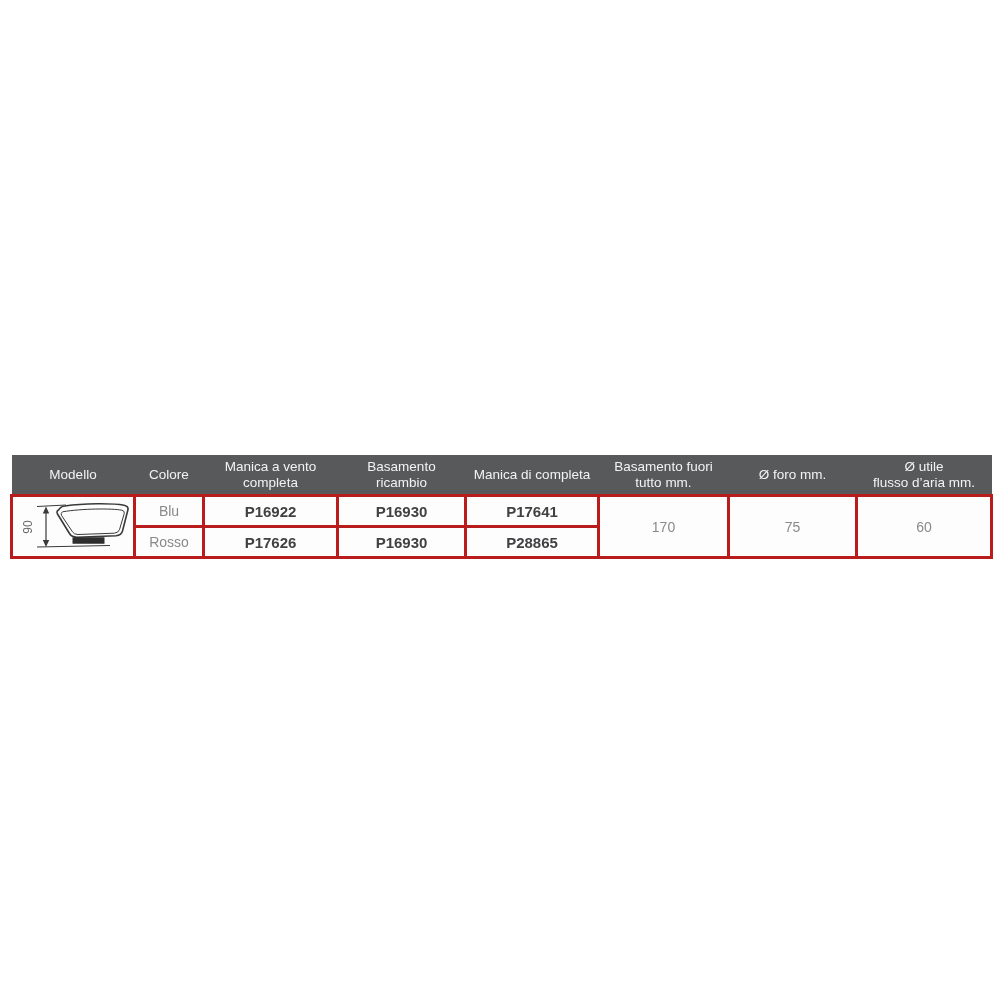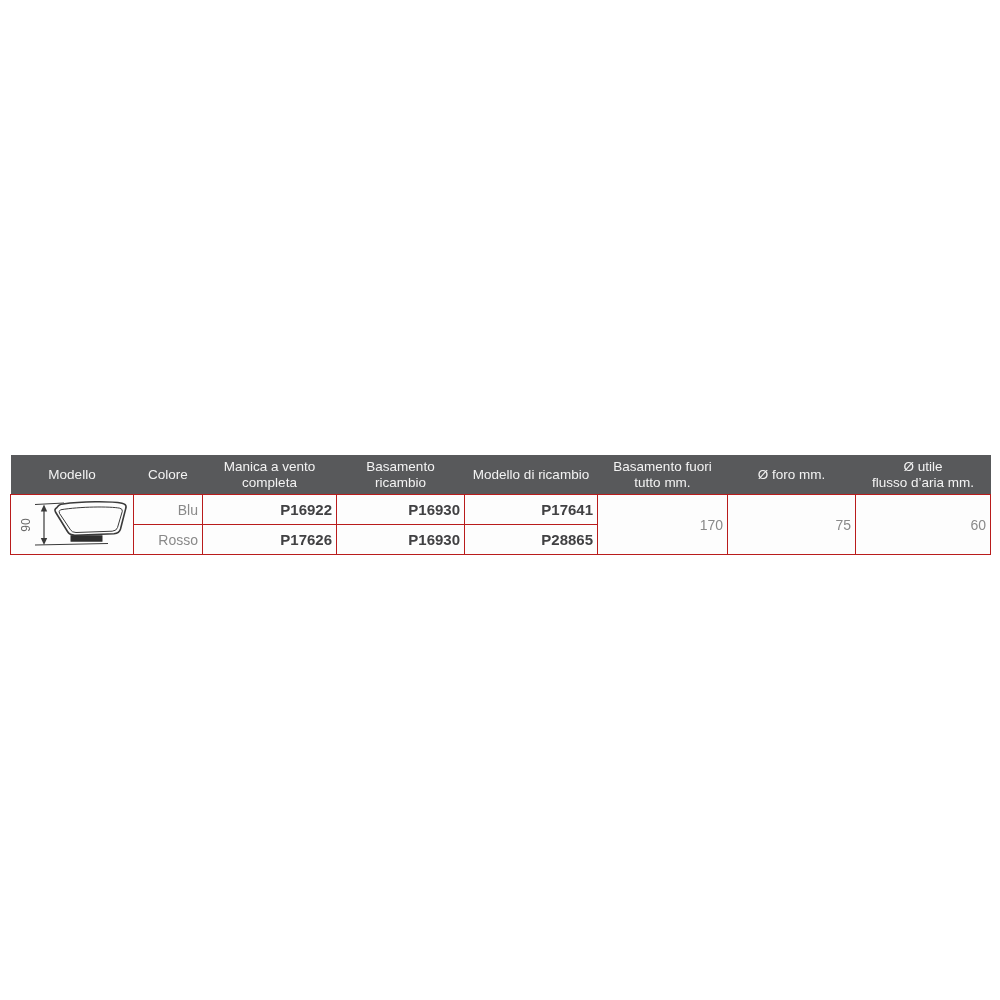--- a/index.html
+++ b/index.html
@@ -30,23 +30,23 @@
     font-weight: 400;
     font-size: 13.5px;
     line-height: 1.18;
     height: 35px;
     padding: 2px 4px;
     text-align: center;
     vertical-align: middle;
     border: 0;
   }
   table.spec-table tbody td {
-    border: 1px solid #b91c1c;
+    border: 3px solid #b91c1c;
     background: #fdfdfd;
-    text-align: right;
+    text-align: center;
     vertical-align: middle;
     height: 28px;
     font-size: 14px;
     color: #898989;
     padding: 0 4px;
   }
   table.spec-table tbody td.part-number {
     font-weight: 700;
     color: #414143;
     font-size: 15px;
@@ -84,21 +84,21 @@
         </th>
         <th>
           <span>Manica a vento</span>
           <span class="hdr-line2">completa</span>
         </th>
         <th>
           <span>Basamento</span>
           <span class="hdr-line2">ricambio</span>
         </th>
         <th>
-          <span>Modello di ricambio</span>
+          <span>Manica di completa</span>
           
         </th>
         <th>
           <span>Basamento fuori</span>
           <span class="hdr-line2">tutto mm.</span>
         </th>
         <th>
           <span>Ø foro mm.</span>
           
         </th>

